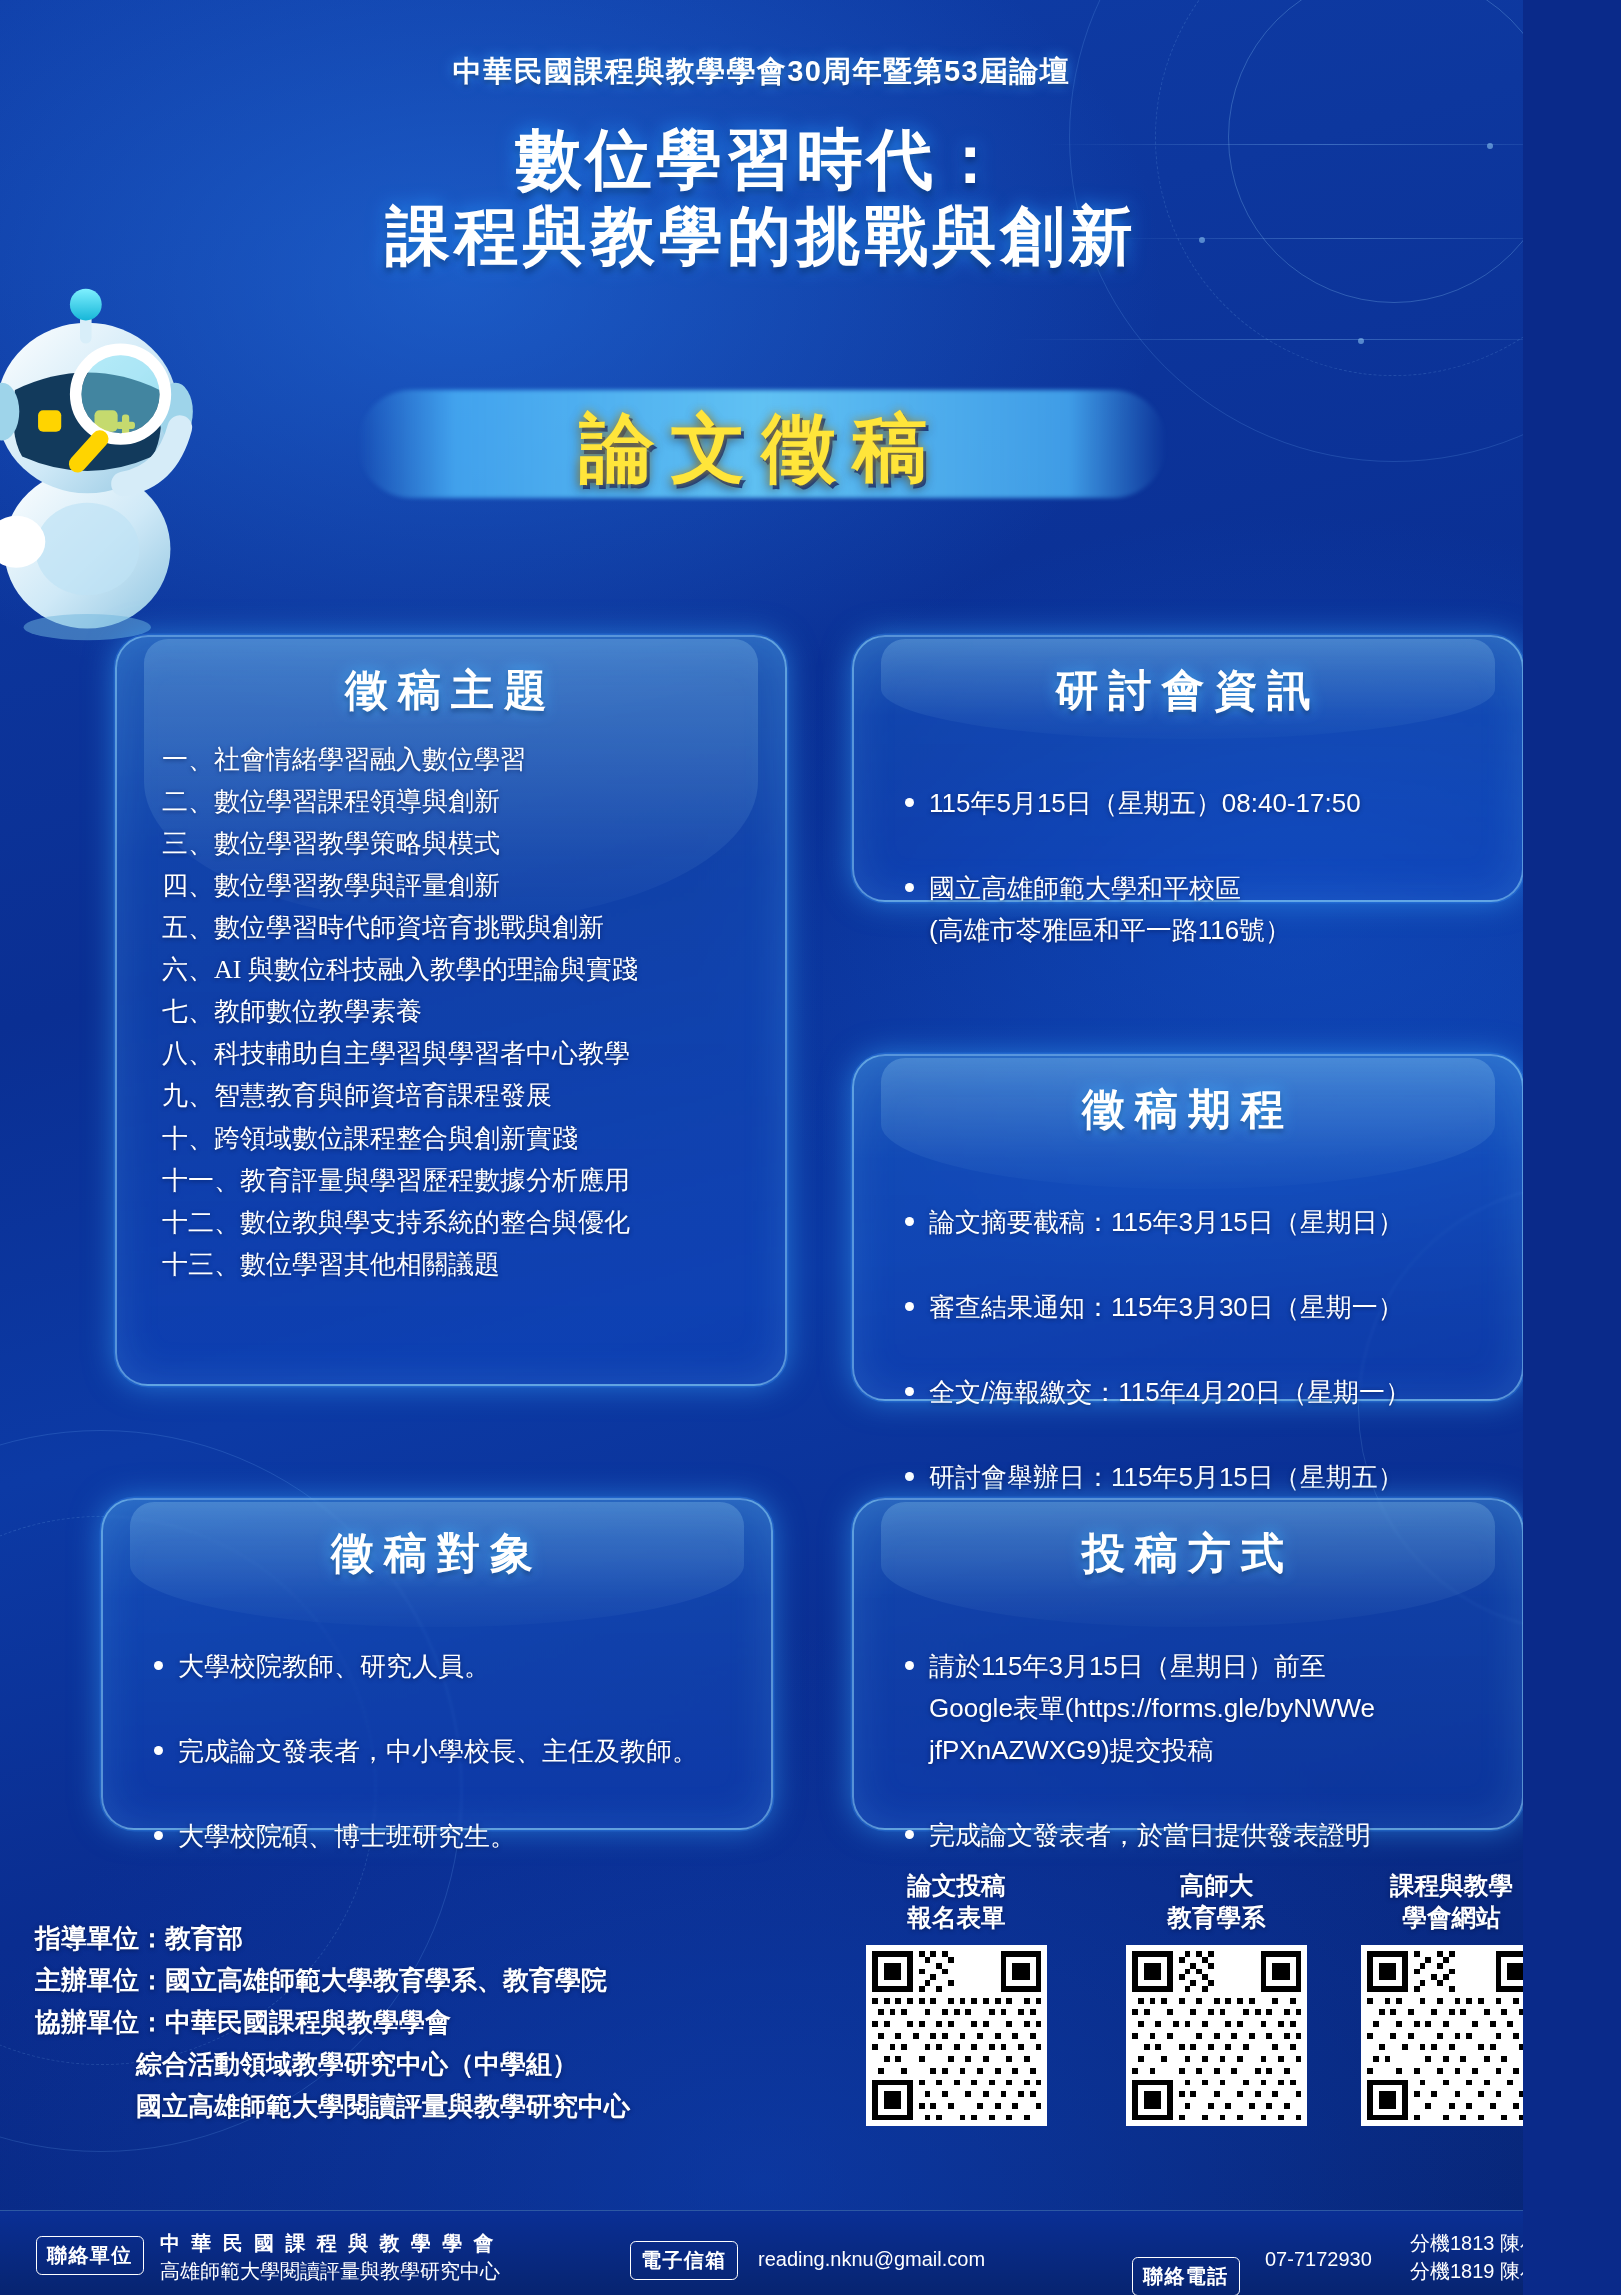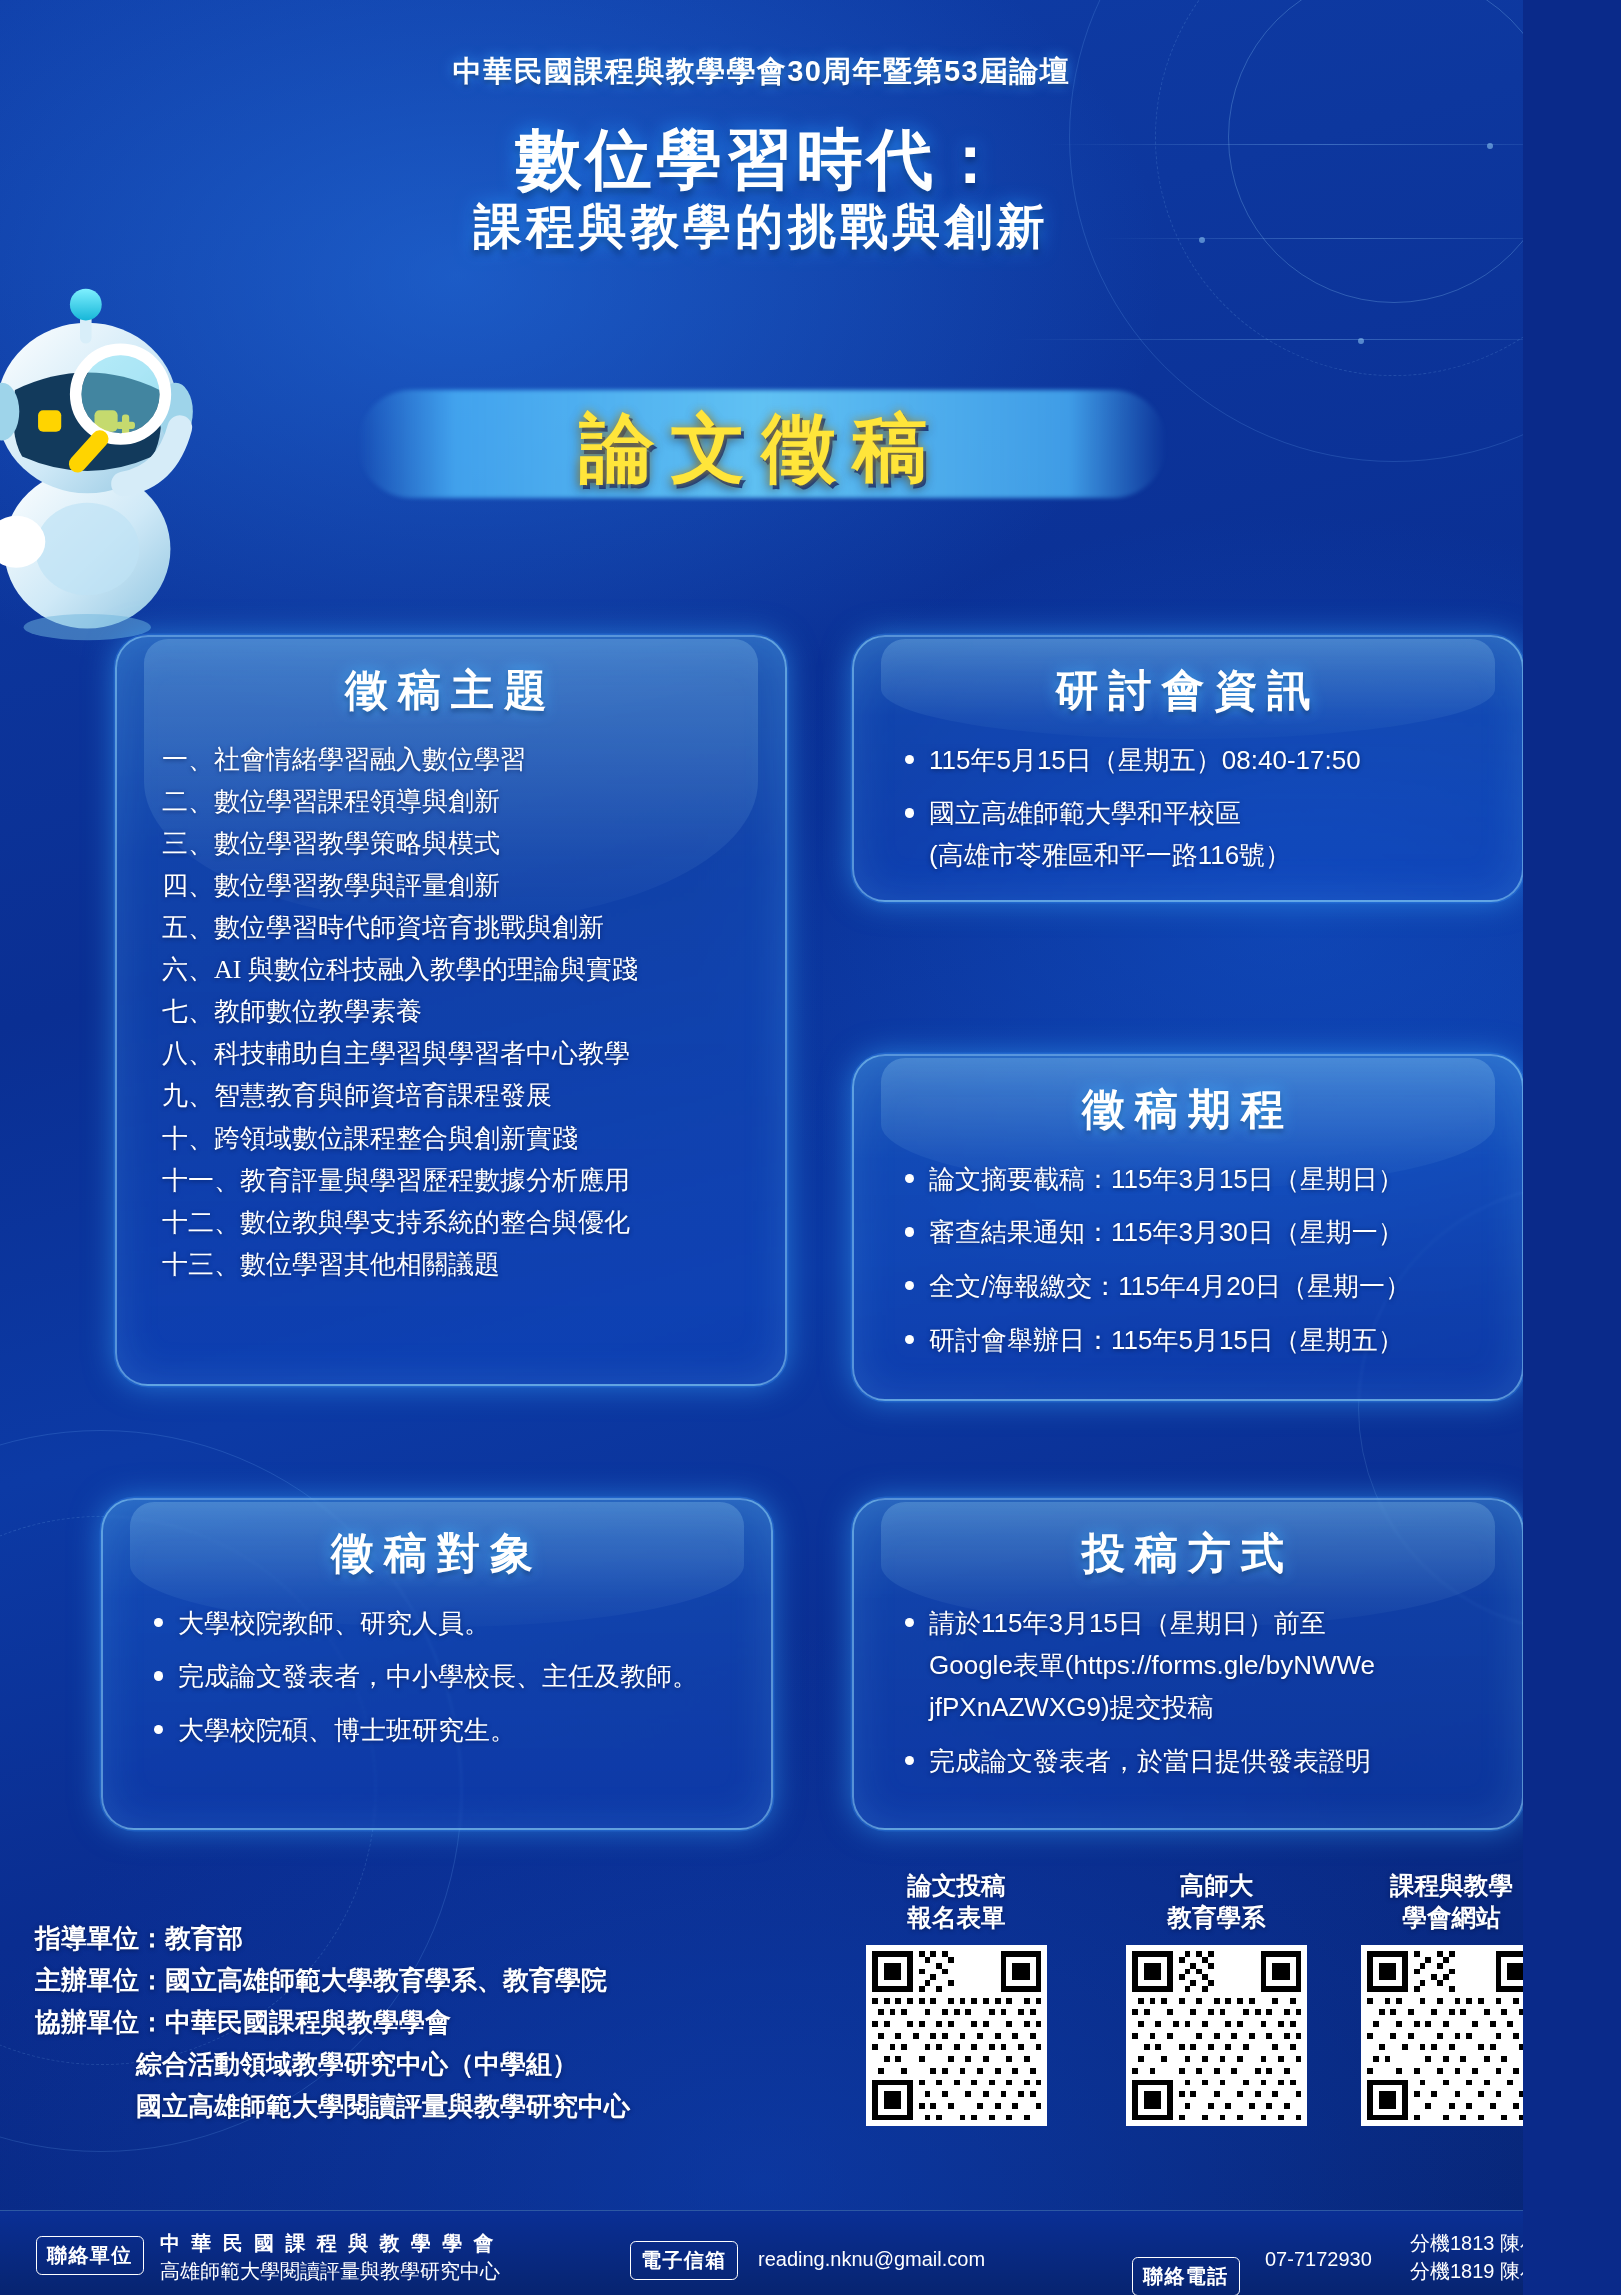--- a/index.html
+++ b/index.html
@@ -49,21 +49,21 @@
   .main-title {
     position: absolute; top: 121px; left: 0; width: 100%;
     text-align: center;
     color: #ffffff;
     font-size: 66px;
     font-weight: bold;
     letter-spacing: 4.3px;
     line-height: 1.18;
     text-shadow: 0 0 19px rgba(40,150,255,0.95), 0 3.6px 7.2px rgba(0,20,70,0.75);
   }
-  .main-title .l2 { font-size: 48px; }
+  .main-title .l2 { font-size: 64px; }
   .cfp-band {
     position: absolute;
     top: 390px; left: 50%; transform: translateX(-50%);
     width: 809px; height: 108px;
     background: linear-gradient(90deg, rgba(60,170,255,0) 0%, rgba(80,190,255,0.75) 12%, rgba(110,215,255,0.85) 50%, rgba(80,190,255,0.75) 88%, rgba(60,170,255,0) 100%);
     border-radius: 54px;
     filter: blur(2.2px);
   }
   .cfp-text {
     position: absolute; top: 399px; left: 0; width: 100%;
@@ -119,20 +119,21 @@
     text-shadow: 0 1.4px 4.3px rgba(0,20,70,0.65);
   }
   .topic-list { list-style: none; }
   .topic-list li { white-space: nowrap; font-family: Liberation Serif, serif; }
 
   .bullet-list { list-style: none; }
   .bullet-list li {
     position: relative;
     padding-left: 30px;
     margin-bottom: 11.6px;
+    margin-top: 43px;
   }
   .bullet-list li::before {
     content: "";
     position: absolute;
     left: 5.8px; top: 16px;
     width: 9.4px; height: 9.4px;
     border-radius: 50%;
     background: #ffffff;
   }
   .sub { padding-left: 30px; }

